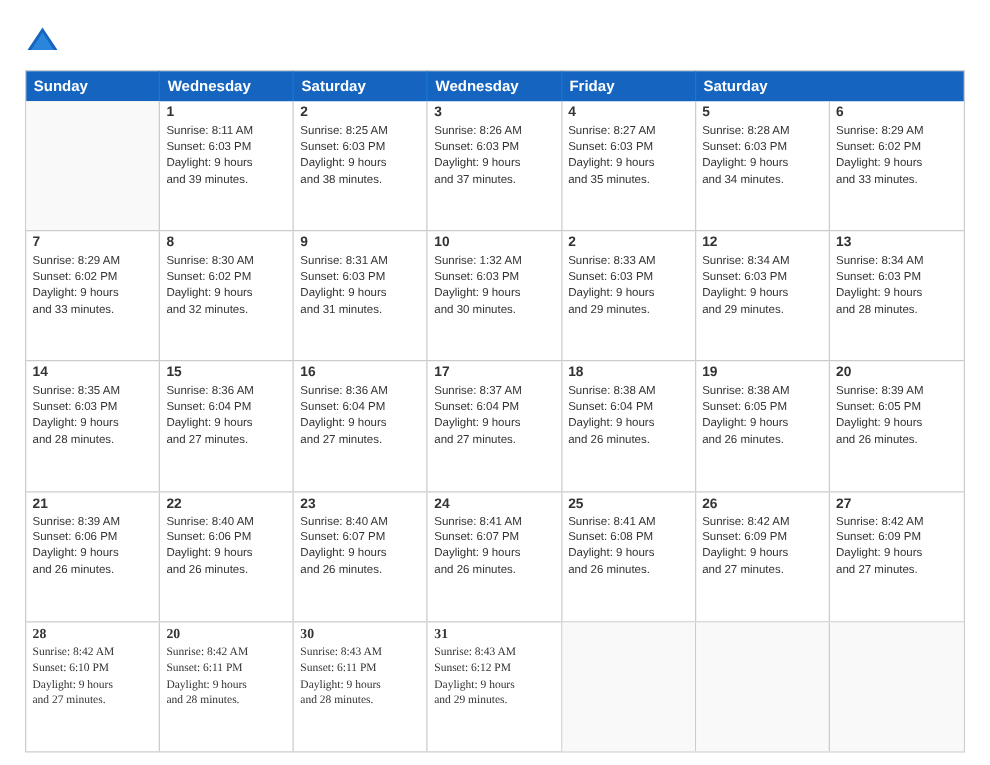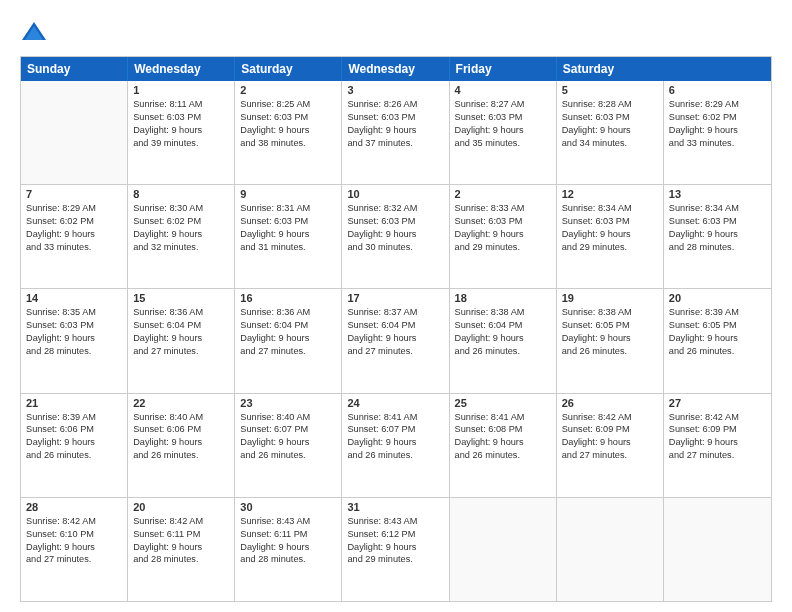--- a/index.html
+++ b/index.html
@@ -84,21 +84,21 @@
       flex: 1;
       display: flex;
       flex-direction: column;
     }
     .cal-row {
       display: grid;
       grid-template-columns: repeat(7, 1fr);
       flex: 1;
       border-bottom: 1px solid #ccc;
     }
-    .cal-row:last-child { border-bottom: none; }
+    .cal-row:last-child { border-bottom: none; font-family: Liberation Serif, serif; }
     .cal-cell {
       border-right: 1px solid #ccc;
       padding: 3px 5px;
       font-size: 9.5px;
       color: #333;
       vertical-align: top;
       min-height: 80px;
     }
     .cal-cell:last-child { border-right: none; }
     .day-num {
@@ -207,21 +207,21 @@
           </div>
           <div class="cal-cell">
             <span class="day-num">9</span>
             <div class="cell-text">Sunrise: 8:31 AM</div>
             <div class="cell-text">Sunset: 6:03 PM</div>
             <div class="cell-text">Daylight: 9 hours</div>
             <div class="cell-text">and 31 minutes.</div>
           </div>
           <div class="cal-cell">
             <span class="day-num">10</span>
-            <div class="cell-text">Sunrise: 8:32 AM</div>
+            <div class="cell-text">Sunrise: 1:32 AM</div>
             <div class="cell-text">Sunset: 6:03 PM</div>
             <div class="cell-text">Daylight: 9 hours</div>
             <div class="cell-text">and 30 minutes.</div>
           </div>
           <div class="cal-cell">
             <span class="day-num">2</span>
             <div class="cell-text">Sunrise: 8:33 AM</div>
             <div class="cell-text">Sunset: 6:03 PM</div>
             <div class="cell-text">Daylight: 9 hours</div>
             <div class="cell-text">and 29 minutes.</div>

